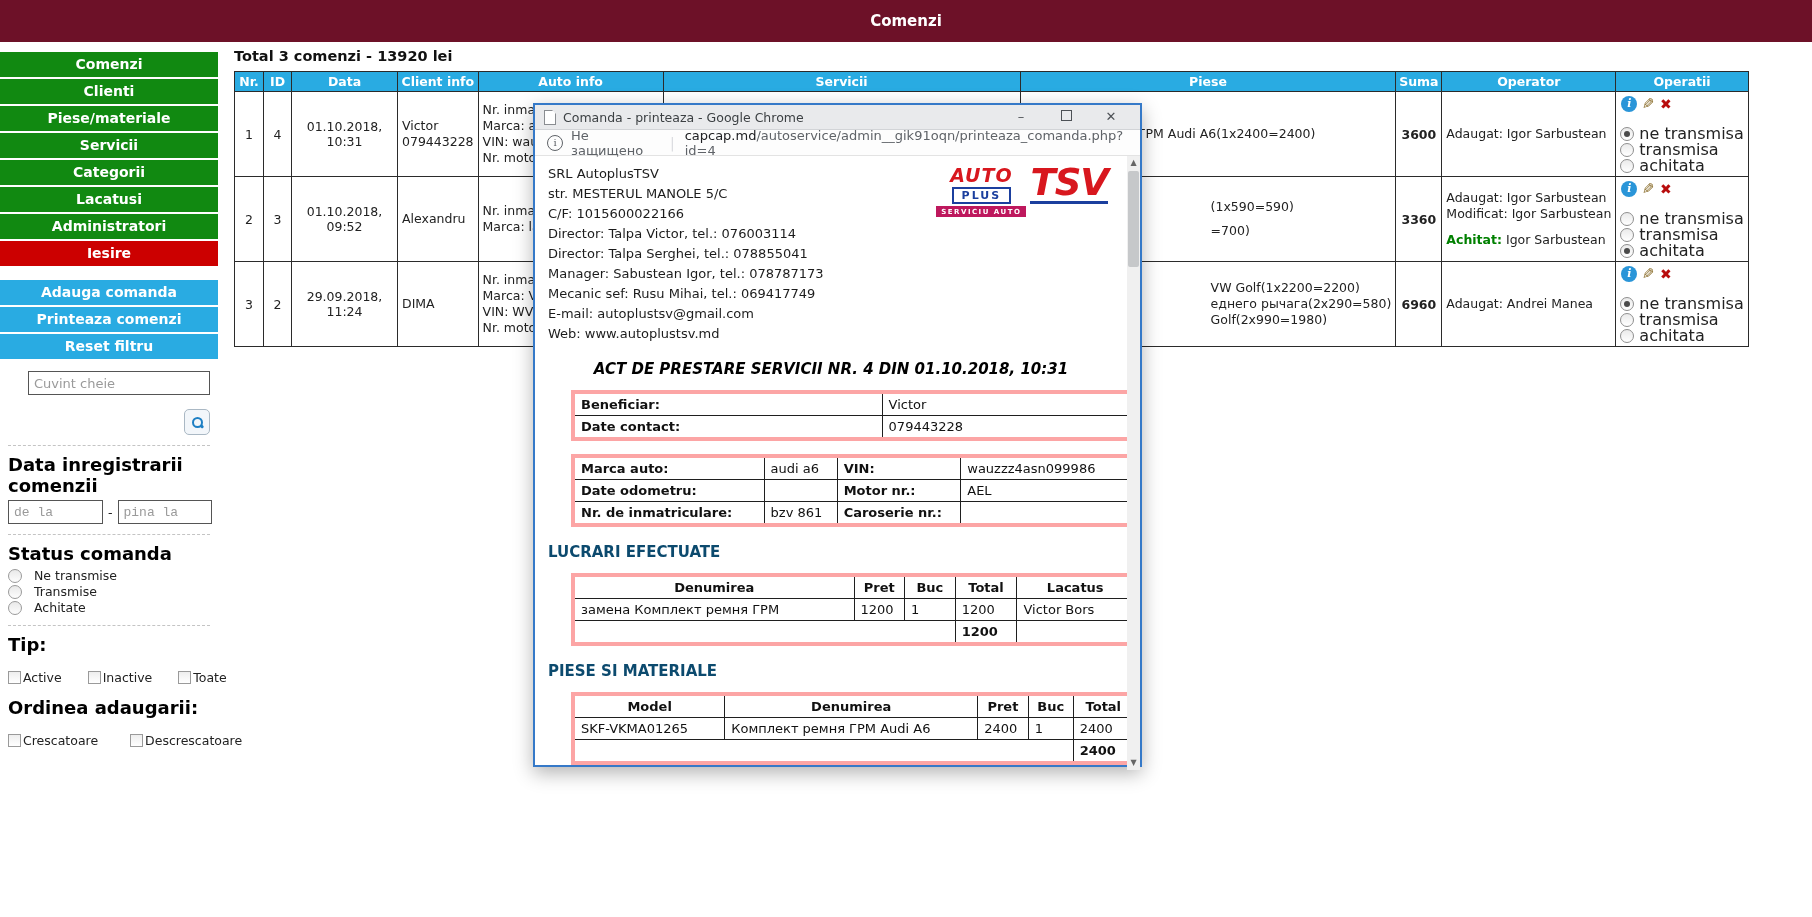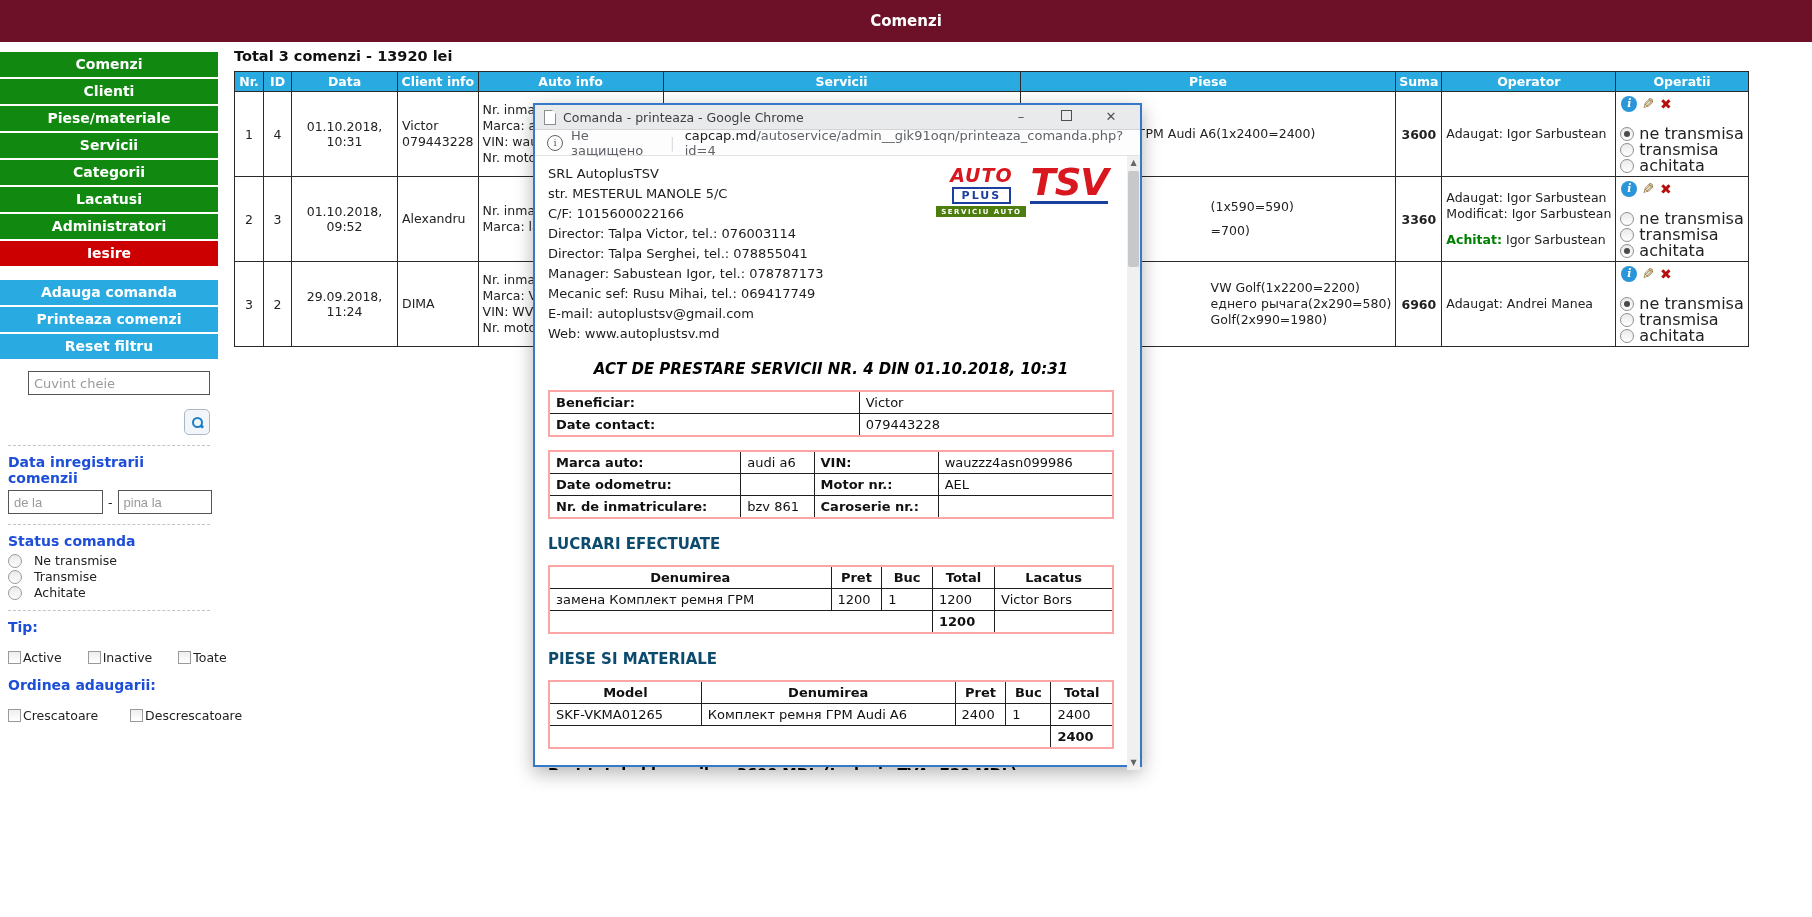--- a/index.html
+++ b/index.html
@@ -38,24 +38,24 @@
   .mag { position:relative; width:11px; height:11px; display:inline-block; }
   .mag::before {
     content:""; position:absolute; left:0; top:0; width:7px; height:7px;
     border:2px solid #1d7fc4; border-radius:50%;
   }
   .mag::after {
     content:""; position:absolute; left:8px; top:8px; width:4px; height:2.5px;
     background:#1d7fc4; transform:rotate(45deg); border-radius:2px;
   }
   .dashed { border-top:1px dashed #c4c4c4; margin:10px 0 8px 0; }
-  .f-title { font-weight:bold; font-size:14px; color:#1d4ed8; margin-bottom:4px; }
+  .f-title { font-weight:bold; font-size:18px; color:#000000; margin-bottom:4px; }
   .date-row { display:flex; align-items:center; gap:5px; }
   .date-input {
-    height:22px; border:1px solid #555; font-size:13px; padding:0 5px; font-family:Liberation Sans, sans-serif; color:#333;
+    height:22px; border:1px solid #555; font-size:13px; padding:0 5px; font-family:Liberation Mono, monospace; color:#333;
   }
   .date-from { width:83px; } .date-to { width:82px; }
   .f-opt { display:flex; align-items:center; gap:12px; height:15px; margin:1px 0; cursor:pointer; }
   .s-radio {
     width:12px; height:12px; border-radius:50%; border:1px solid #9a9a9a;
     background:linear-gradient(#e9e9e9,#fdfdfd); display:inline-block; flex:none;
   }
   .s-check {
     width:11px; height:11px; border:1px solid #9a9a9a;
     background:linear-gradient(#eee,#fff); display:inline-block; flex:none;
@@ -141,27 +141,27 @@
   .p-scroll { position:absolute; right:0; top:0; bottom:0; width:13px; background:#f0f0f0; }
   .sc-arrow { height:14px; text-align:center; font-size:8px; color:#666; line-height:14px; cursor:pointer; }
   .sc-arrow.down { position:absolute; bottom:0; left:0; right:0; }
   .sc-thumb { position:absolute; top:15px; left:1px; width:11px; height:96px; background:#c6c8ca; border-radius:2px; cursor:pointer; }
   
   .company { font-size:13px; line-height:20px; color:#1c1c1c; }
   .logo { position:absolute; right:32px; top:10px; display:flex; align-items:flex-start; gap:4px; }
   .logo-left { text-align:center; }
   .logo-auto { color:#d8171e; font-weight:bold; font-style:italic; font-size:19px; letter-spacing:1px; line-height:18px; }
   .logo-plus { color:#1b3f9e; border:2px solid #1b3f9e; font-weight:bold; font-size:11px; padding:0 8px; letter-spacing:2px; display:inline-block; line-height:13px; }
-  .logo-band { background:#4d7c0f; color:#fff; font-size:7px; font-weight:bold; letter-spacing:1.5px; padding:1.5px 5px; margin-top:2px; }
+  .logo-band { background:#be185d; color:#fff; font-size:7px; font-weight:bold; letter-spacing:1.5px; padding:1.5px 5px; margin-top:2px; }
   .logo-tsv {
     font-size:37px; font-weight:bold; font-style:italic; color:#d8171e; line-height:34px;
     border-bottom:3px solid #1b3f9e; padding-bottom:1px; letter-spacing:-1px;
   }
   .act-title { text-align:center; font-weight:bold; font-size:15px; margin:16px 0 12px 0; color:#000;font-style:italic; }
-  .doc-table { border-collapse:collapse; width:100%; border:2px solid #fca5a5; margin-bottom:13px; }
+  .doc-table { border-collapse:collapse; width:100%; border:4px solid #fca5a5; margin-bottom:13px;margin-left:23px; }
   .doc-table th, .doc-table td { border:1px solid #1f1f1f; font-size:13px; padding:2px 6px; height:17px; color:#111; }
   .doc-table th { font-weight:bold; text-align:center; }
   .lbl { font-weight:bold; }
   .tot { font-weight:bold; }
   .sec-title { font-weight:bold; font-size:15px; margin:16px 0 12px 0; color:#0c4a6e; }
   .total-line { font-weight:bold; font-size:14.5px; margin-top:16px; color:#000; }
 </style>
 </head>
 <body>
 

